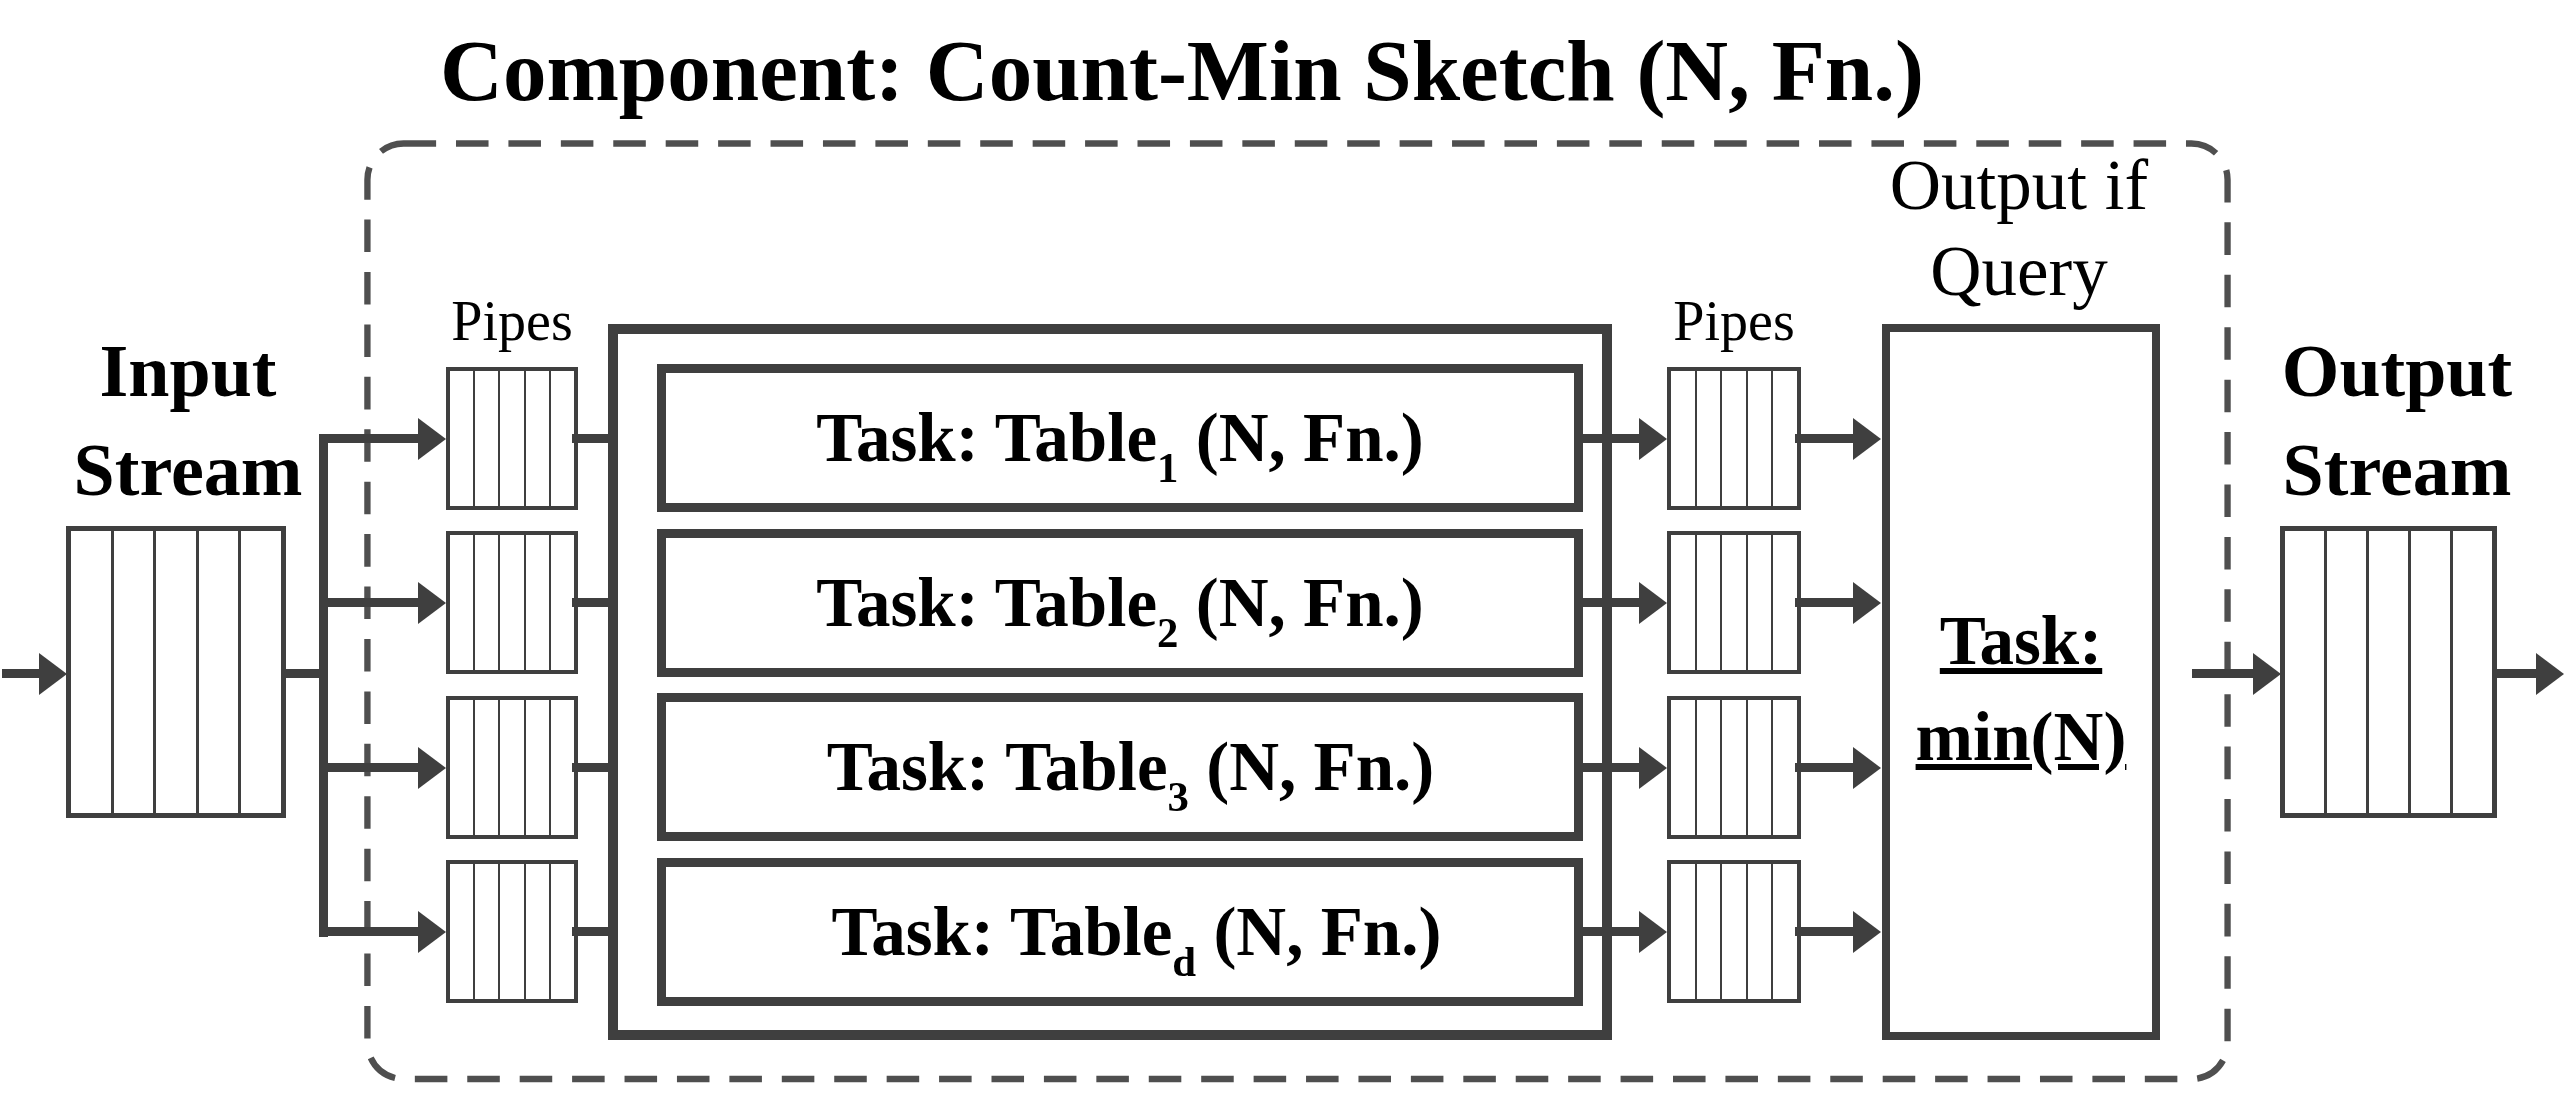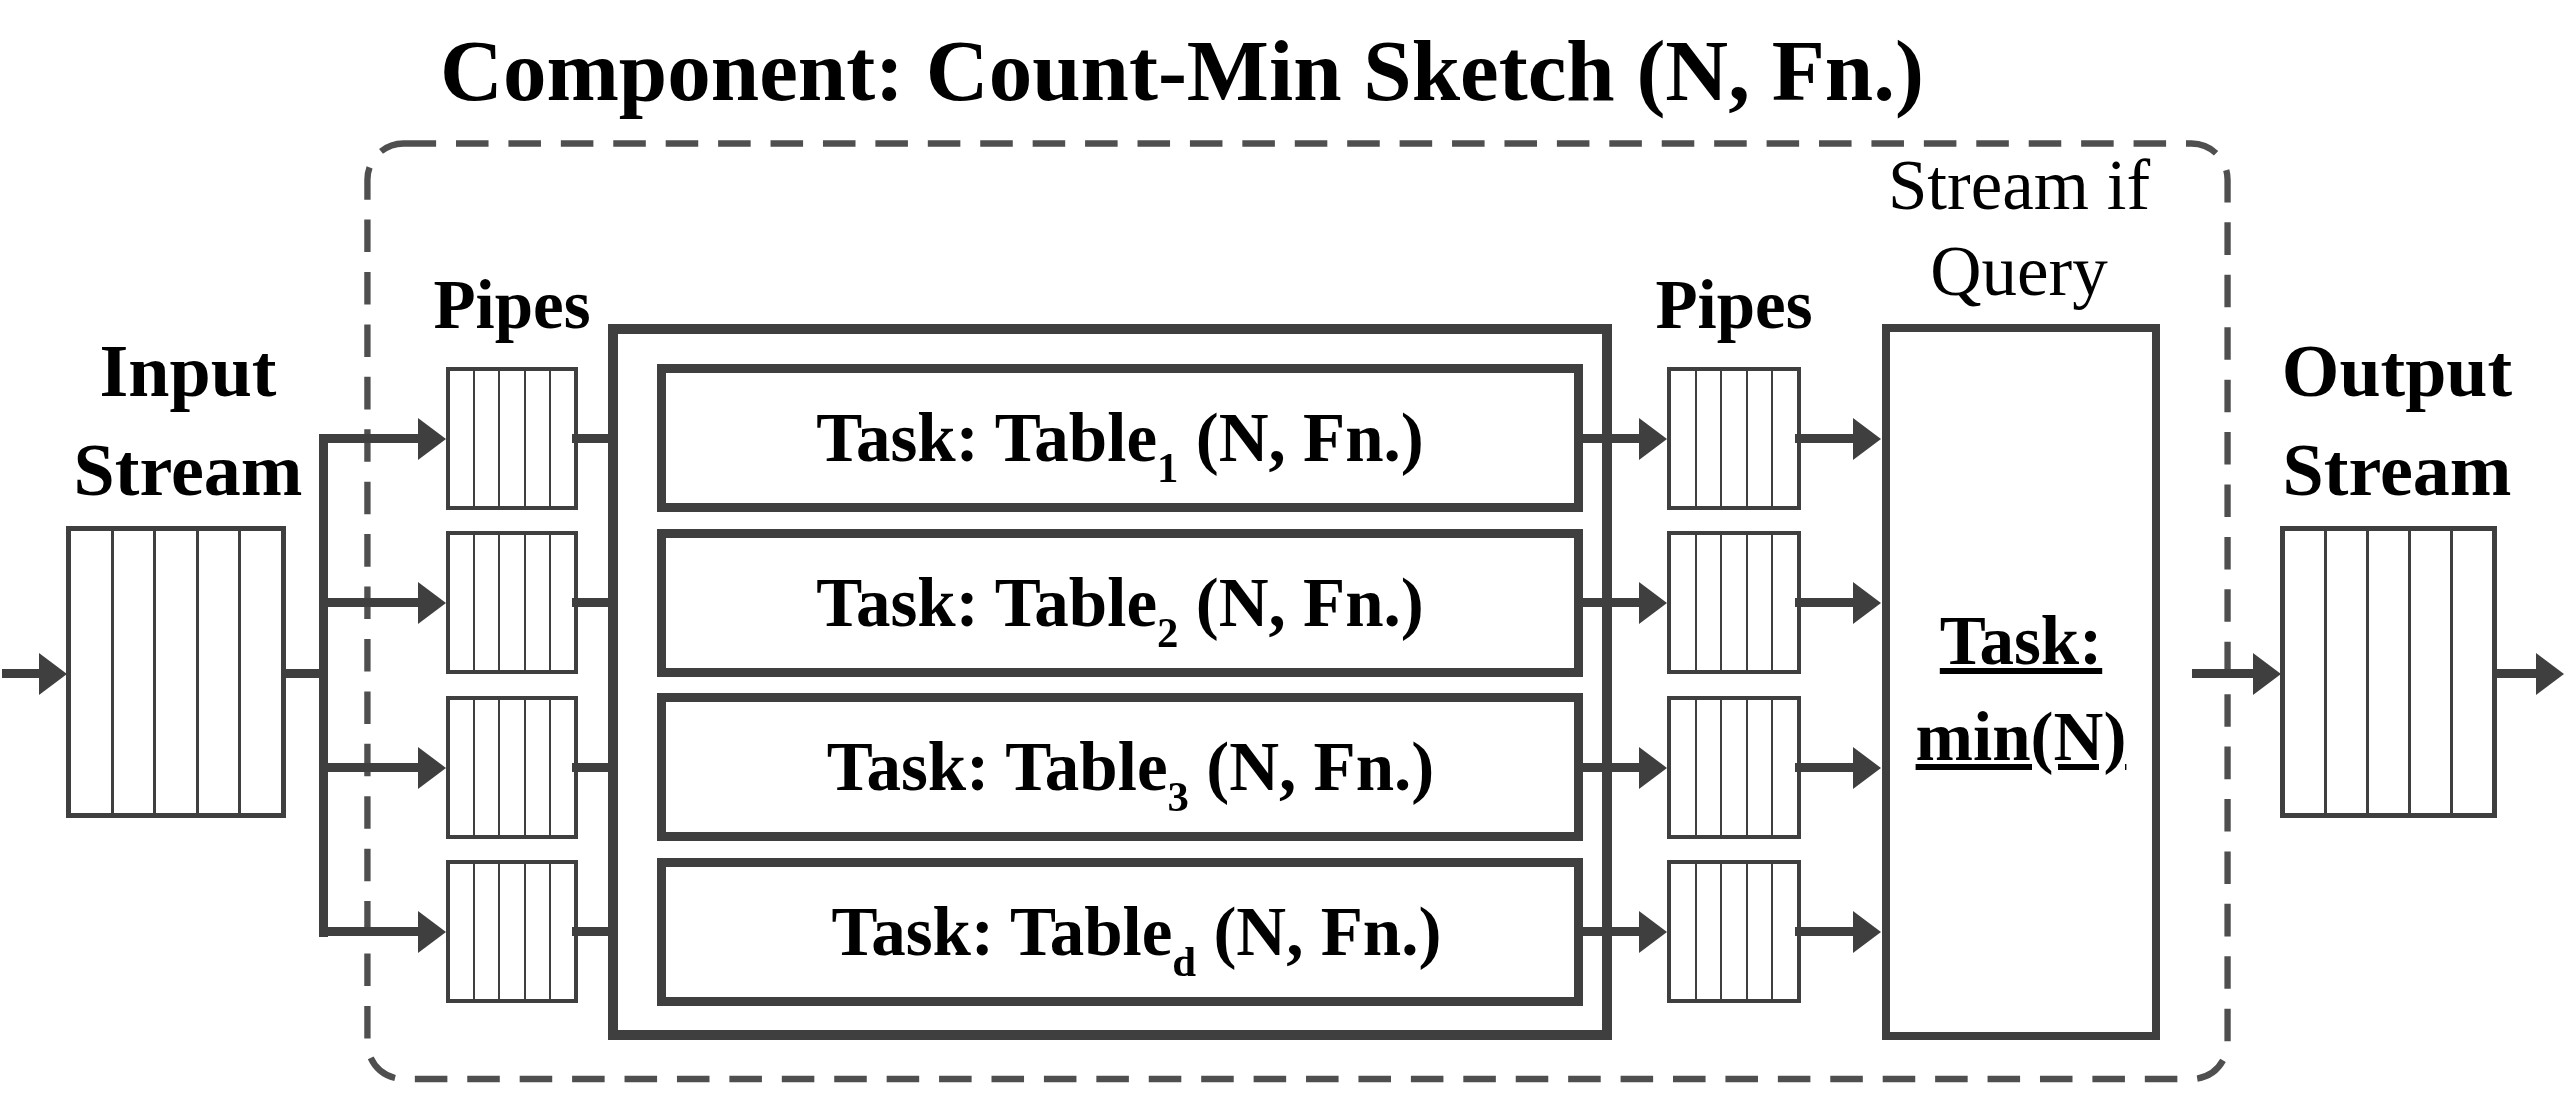--- a/index.html
+++ b/index.html
@@ -33,25 +33,26 @@
     position: absolute;
     font-size: 74px;
     font-weight: bold;
     line-height: 99px;
     text-align: center;
     transform: translateX(-50%);
     white-space: nowrap;
   }
   .pipes-label {
     position: absolute;
-    font-size: 69px;
-    font-weight: bold;
+    font-size: 56px;
+    font-weight: normal;
     line-height: 69px;
     transform: translateX(-50%);
     white-space: nowrap;
+    margin-top: 16px;
   }
   .launch-label {
     position: absolute;
     font-size: 71px;
     font-weight: normal;
     line-height: 86px;
     text-align: center;
     transform: translateX(-50%);
     white-space: nowrap;
   }
@@ -259,21 +260,21 @@
   <div class="hline" style="left:1795px; top:434px; width:60px;"></div>
   <div class="ahead" style="left:1853px; top:418px;"></div>
   <div class="hline" style="left:1795px; top:598px; width:60px;"></div>
   <div class="ahead" style="left:1853px; top:582px;"></div>
   <div class="hline" style="left:1795px; top:763px; width:60px;"></div>
   <div class="ahead" style="left:1853px; top:747px;"></div>
   <div class="hline" style="left:1795px; top:927px; width:60px;"></div>
   <div class="ahead" style="left:1853px; top:911px;"></div>
 
   <div class="launch-label" style="left:2019px; top:142px;">
-    <div>Stream if</div>
+    <div>Output if</div>
     <div>Query</div>
   </div>
 
   <div class="minbox" style="left:1882px; top:324px; width:278px; height:716px;text-decoration:underline;">
     <div>Task:</div>
     <div>min(N)</div>
   </div>
 
   <div class="hline" style="left:2192px; top:669px; width:63px;"></div>
   <div class="ahead" style="left:2253px; top:653px;"></div>

